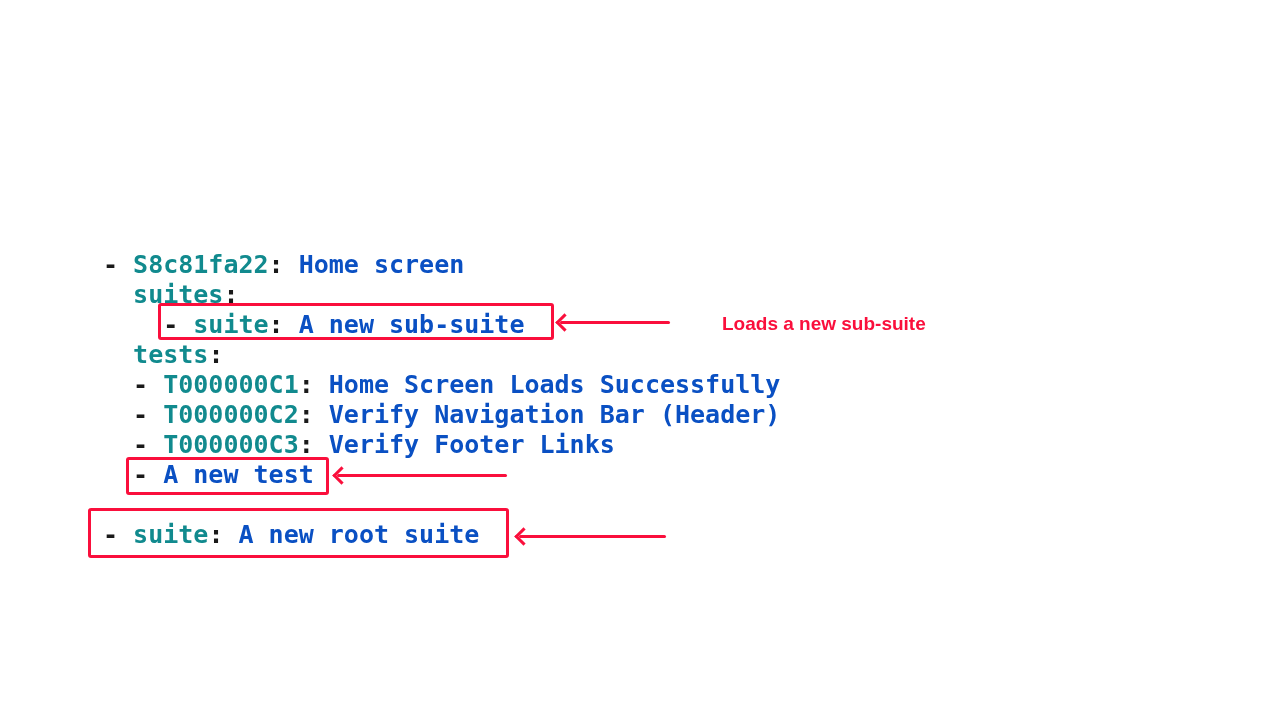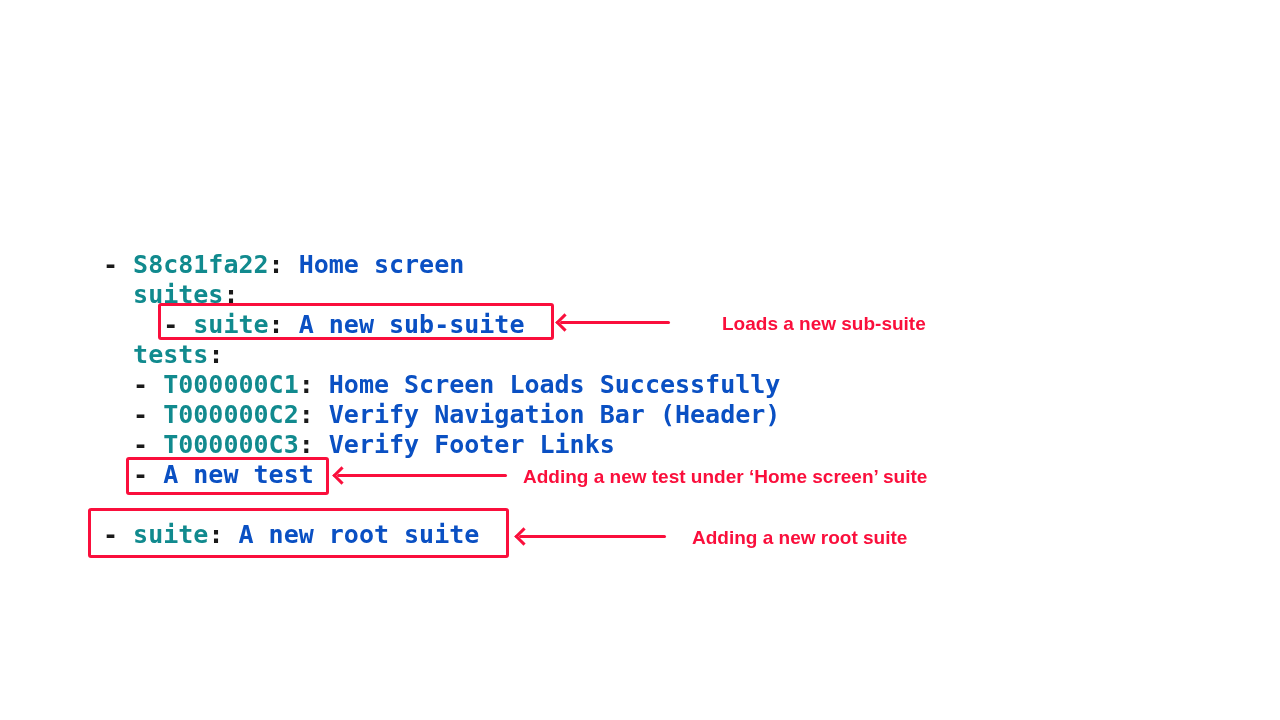--- a/index.html
+++ b/index.html
@@ -76,16 +76,14 @@
   <div class="arrow arrow2">
     <span class="head"></span>
     <span class="shaft"></span>
   </div>
   <div class="arrow arrow3">
     <span class="head"></span>
     <span class="shaft"></span>
   </div>
 
   <div class="ann ann1">Loads a new sub-suite</div>
-  <div class="ann ann2">Adding a new test under ‘Home screen’ suite</div>
-  <div class="ann ann3">Adding a new root suite</div>
 
 </div>
 
 </body></html>

